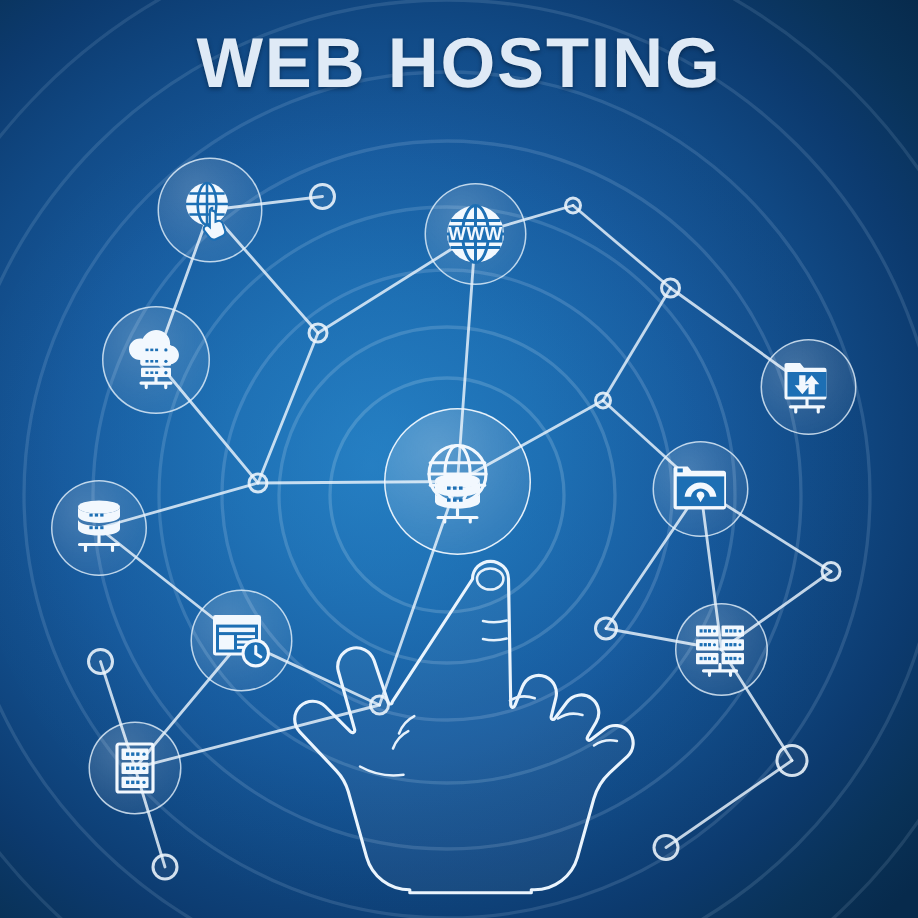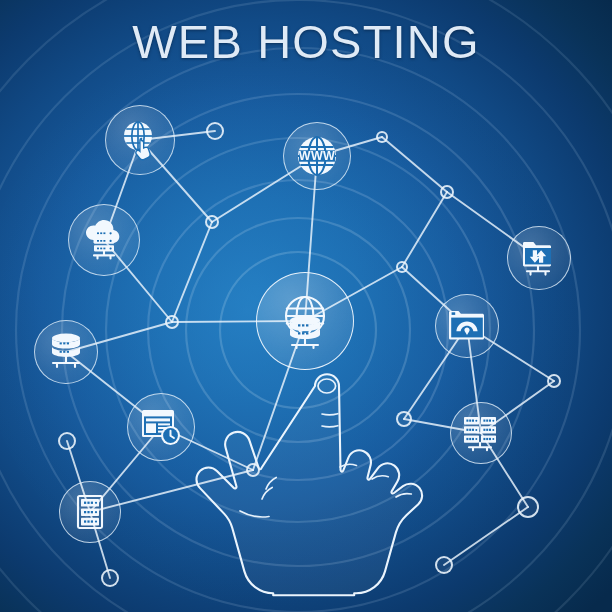--- a/index.html
+++ b/index.html
@@ -30,21 +30,21 @@
     height: 612px;
   }
   #title {
     position: absolute;
     left: 0;
     top: 14px;
     width: 612px;
     text-align: center;
     font-family: "Liberation Sans", sans-serif;
     font-size: 47px;
-    font-weight: 400;
+    font-weight: 700;
     letter-spacing: 1.2px;
     color: #dfeaf6;
     text-shadow: 0 1px 3px rgba(3,24,48,0.55);
     white-space: nowrap;
     z-index: 60;
   }
   .node-ring {
     position: absolute;
     border-radius: 50%;
     border: 2px solid rgba(238,246,253,0.88);

